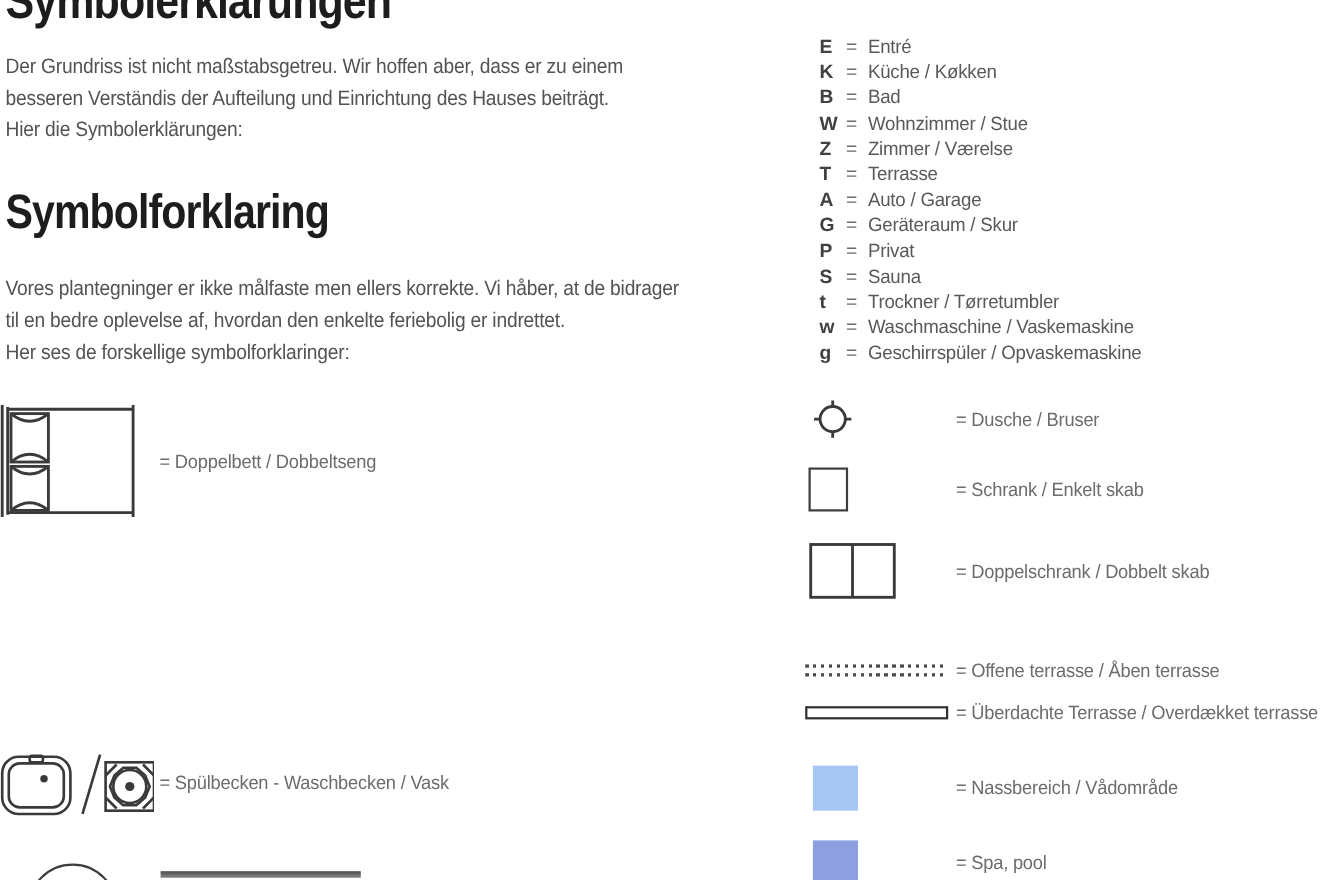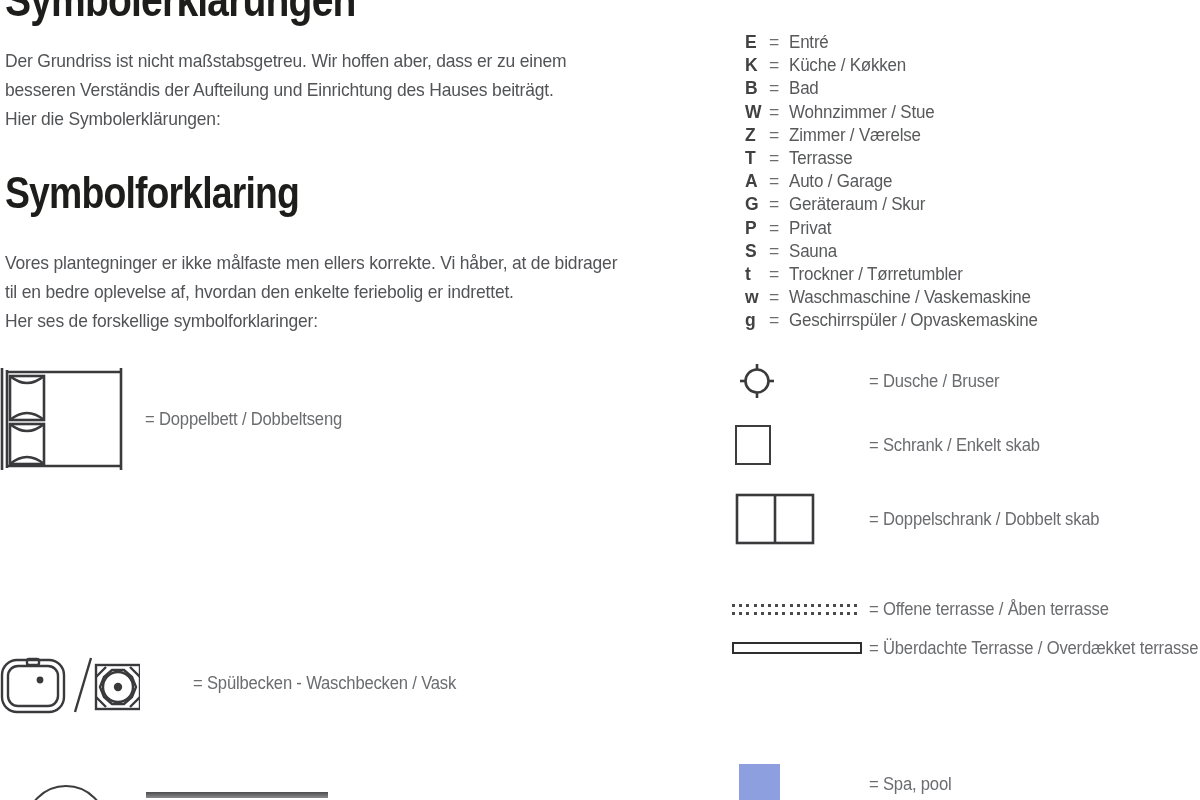--- a/index.html
+++ b/index.html
@@ -92,21 +92,21 @@
         <rect x="10" y="56" width="34" height="40"></rect>
         <path d="M10,56 Q27,70 44,56"></path>
         <path d="M10,96 Q27,82 44,96"></path>
       </svg>
     </div>
     <span class="lbl">= Doppelbett / Dobbeltseng</span>
   </div>
 
 
 
-  <div class="lrow" style="top:650px;height:66px;gap:48px;">
+  <div class="lrow" style="top:678px;height:66px;">
     <div class="iconbox" style="width:145px;">
       <svg width="140" height="66" viewBox="0 0 140 66" fill="none" stroke="#3a3a3c" stroke-width="2.4">
         <rect x="2" y="10" width="62" height="52" rx="15"></rect>
         <rect x="8" y="16" width="50" height="40" rx="10"></rect>
         <rect x="27" y="9" width="12" height="6" rx="2"></rect>
         <circle cx="40" cy="30" r="3.4" fill="#3a3a3c" stroke="none"></circle>
         <line x1="75" y1="62" x2="91" y2="8"></line>
         <rect x="96" y="15" width="44" height="44"></rect>
         <path d="M106,17 L96,27 M130,17 L140,27 M96,47 L106,57 M140,47 L130,57"></path>
         <path d="M100,37 L104,27 L112,20 L124,20 L132,27 L136,37 L132,47 L124,54 L112,54 L104,47 Z"></path>
@@ -225,20 +225,26 @@
     <span class="lbl">= Offene terrasse / Åben terrasse</span>
   </div>
 
   <div class="rrow" style="top:638px;height:20px;">
     <div class="icell">
       <div class="barline"></div>
     </div>
     <span class="lbl">= Überdachte Terrasse / Overdækket terrasse</span>
   </div>
 
+  <div class="rrow" style="top:696px;height:41px;">
+    <div class="icell">
+      <div class="swatch" style="background:#a7c6f2;"></div>
+    </div>
+    <span class="lbl">= Nassbereich / Vådområde</span>
+  </div>
 
   <div class="rrow" style="top:764px;height:41px;">
     <div class="icell">
       <div class="swatch" style="background:#8d9fdf;"></div>
     </div>
     <span class="lbl">= Spa, pool</span>
   </div>
 
 </div>
 

